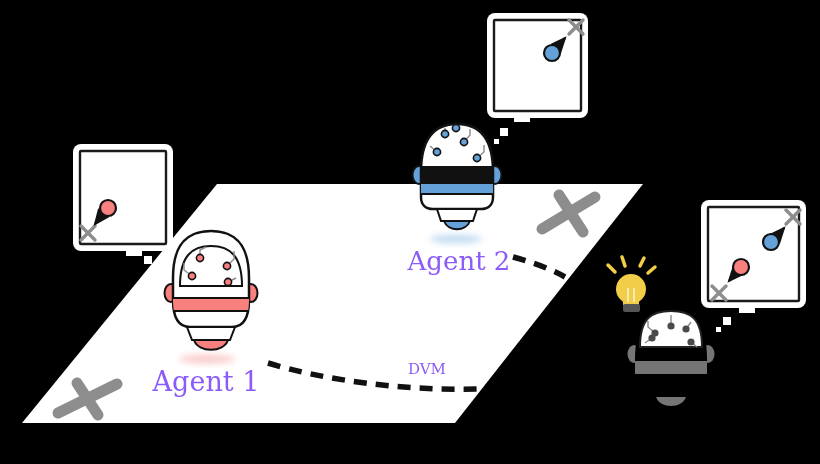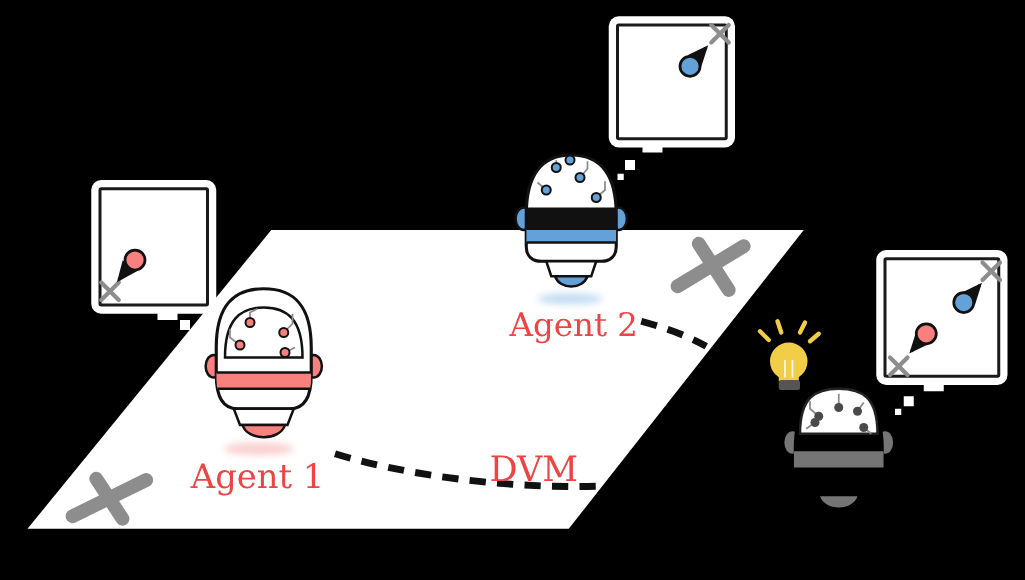--- a/index.html
+++ b/index.html
@@ -7,28 +7,28 @@
     position:relative;
     width:820px;height:464px;
     background:#000;
     overflow:hidden;
     font-family:"DejaVu Serif","Liberation Serif",serif;
   }
   #scene-svg{position:absolute;left:0;top:0;}
   .diagram-label{
     position:absolute;
     transform:translateX(-50%);
-    color:#ef4444;
+    color:#8b5cf6;
     white-space:nowrap;
     z-index:5;
     line-height:1;
   }
   #label-agent1{left:206px;top:368px;font-size:27px;text-align:center;}
   #label-agent2{left:459px;top:248px;font-size:26px;}
-  #label-dvm{left:427px;top:362px;font-size:28px;}
+  #label-dvm{left:427px;top:362px;font-size:15px;}
 </style>
 </head>
 <body>
 
 <div id="stage">
 
 <svg id="scene-svg" width="820" height="464" viewBox="0 0 820 464">
   <defs>
     <marker id="ah" markerWidth="9" markerHeight="8" refX="6" refY="3" orient="auto">
       <path d="M0,0 L7,3 L0,6 Z" fill="#111"></path>

